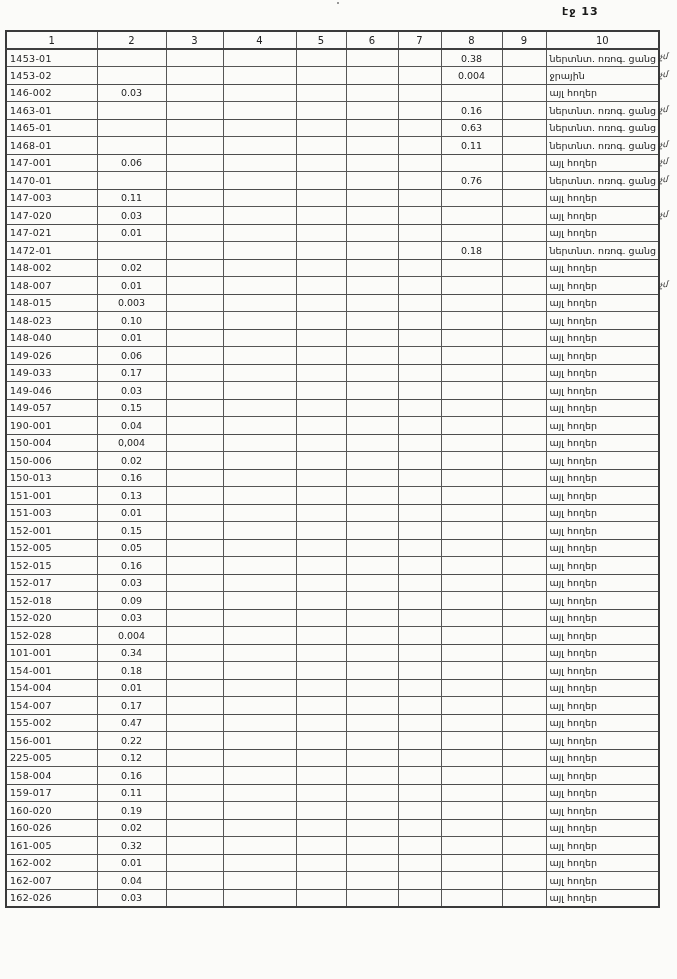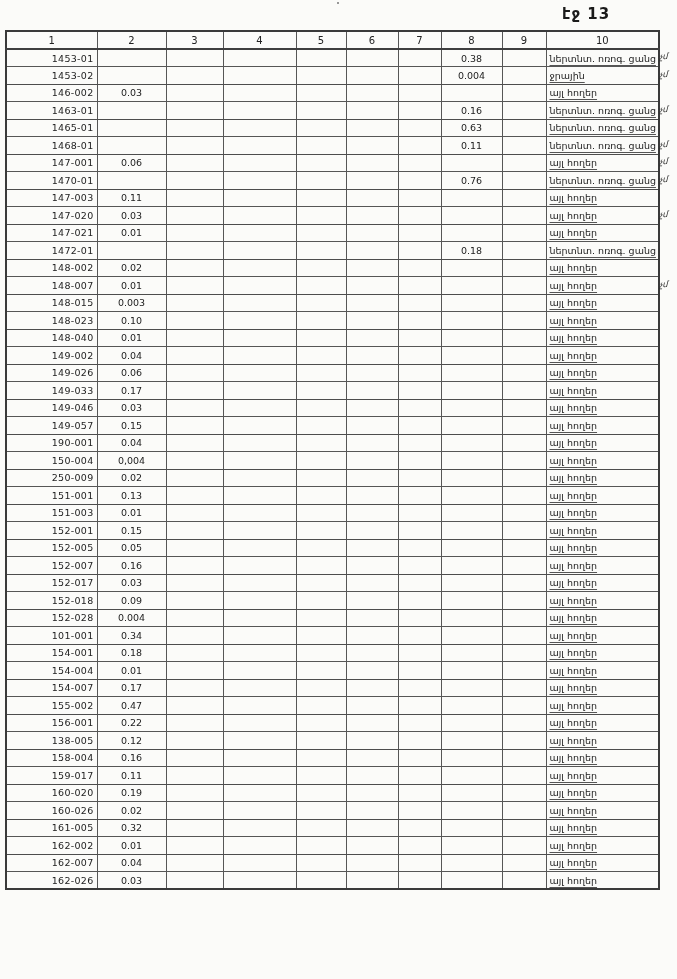--- a/index.html
+++ b/index.html
@@ -5,21 +5,21 @@
   html,body{margin:0;padding:0;}
   body{
     width:677px;height:979px;position:relative;overflow:hidden;
     background:#fbfbf9;
     font-family:"DejaVu Sans", sans-serif;
     color:#1e1e1e;
     -webkit-font-smoothing:antialiased;
   }
   .page-label{
     position:absolute;top:5px;left:562px;
-    font-size:15px;font-weight:bold;letter-spacing:1px;color:#1a1a1a;
+    font-size:11px;font-weight:bold;letter-spacing:1px;color:#1a1a1a;
   }
   .artifact-dot{
     position:absolute;top:2px;left:337px;width:2px;height:2px;background:#777;border-radius:50%;
   }
   table.doc{
     position:absolute;top:30px;left:5px;
     width:653px;border-collapse:collapse;table-layout:fixed;
     border:2px solid #3a3a3a;
   }
   table.doc th, table.doc td{
@@ -30,25 +30,24 @@
   table.doc thead tr{height:18px;}
   table.doc thead th{
     font-size:10px;text-align:center;color:#222;
     border-bottom:2px solid #3f3f3f;
   }
   table.doc tbody tr{height:17.5px;}
   table.doc tbody td{font-size:9.5px;color:#222;}
   
   table.doc tbody tr:nth-child(odd) td{border-bottom-style:dashed;border-bottom-color:#6a6a6a;}
   table.doc tbody tr:nth-child(even) td{border-bottom-color:#4d4d4d;}
-  td.c1{text-align:right;padding-left:5px;letter-spacing:.3px;margin-left:47px;}
+  td.c1{text-align:left;padding-left:5px;letter-spacing:.3px;margin-left:47px;}
   td.num{text-align:center;}
   td.c10{font-size:9px;padding-left:4px;color:#272727;}
   td.c10.lbl span{
-    text-decoration:underline;
     text-underline-offset:3px;
     text-decoration-color:#555;
   }
   .mnote{
     position:absolute;left:660px;width:17px;
     font-size:8.5px;font-style:italic;color:#333;
     transform:rotate(-3deg) skewX(-6deg);
     letter-spacing:-.5px;
   }
 </style>
@@ -285,32 +284,20 @@
         <td class="num"></td>
         <td class="num"></td>
         <td class="num"></td>
         <td class="num"></td>
         <td class="num"></td>
         <td class="num"></td>
         <td class="num"></td>
         <td class="c10 lbl"><span>այլ հողեր</span></td>
       </tr>
       <tr>
-        <td class="c1">149-002</td>
-        <td class="num">0.04</td>
-        <td class="num"></td>
-        <td class="num"></td>
-        <td class="num"></td>
-        <td class="num"></td>
-        <td class="num"></td>
-        <td class="num"></td>
-        <td class="num"></td>
-        <td class="c10 lbl"><span>այլ հողեր</span></td>
-      </tr>
-      <tr>
         <td class="c1">149-026</td>
         <td class="num">0.06</td>
         <td class="num"></td>
         <td class="num"></td>
         <td class="num"></td>
         <td class="num"></td>
         <td class="num"></td>
         <td class="num"></td>
         <td class="num"></td>
         <td class="c10 lbl"><span>այլ հողեր</span></td>
@@ -369,22 +356,34 @@
         <td class="num"></td>
         <td class="num"></td>
         <td class="num"></td>
         <td class="num"></td>
         <td class="num"></td>
         <td class="num"></td>
         <td class="num"></td>
         <td class="c10 lbl"><span>այլ հողեր</span></td>
       </tr>
       <tr>
-        <td class="c1">250-009</td>
+        <td class="c1">150-006</td>
         <td class="num">0.02</td>
+        <td class="num"></td>
+        <td class="num"></td>
+        <td class="num"></td>
+        <td class="num"></td>
+        <td class="num"></td>
+        <td class="num"></td>
+        <td class="num"></td>
+        <td class="c10 lbl"><span>այլ հողեր</span></td>
+      </tr>
+      <tr>
+        <td class="c1">150-013</td>
+        <td class="num">0.16</td>
         <td class="num"></td>
         <td class="num"></td>
         <td class="num"></td>
         <td class="num"></td>
         <td class="num"></td>
         <td class="num"></td>
         <td class="num"></td>
         <td class="c10 lbl"><span>այլ հողեր</span></td>
       </tr>
       <tr>
@@ -429,21 +428,21 @@
         <td class="num"></td>
         <td class="num"></td>
         <td class="num"></td>
         <td class="num"></td>
         <td class="num"></td>
         <td class="num"></td>
         <td class="num"></td>
         <td class="c10 lbl"><span>այլ հողեր</span></td>
       </tr>
       <tr>
-        <td class="c1">152-007</td>
+        <td class="c1">152-015</td>
         <td class="num">0.16</td>
         <td class="num"></td>
         <td class="num"></td>
         <td class="num"></td>
         <td class="num"></td>
         <td class="num"></td>
         <td class="num"></td>
         <td class="num"></td>
         <td class="c10 lbl"><span>այլ հողեր</span></td>
       </tr>
@@ -465,20 +464,32 @@
         <td class="num"></td>
         <td class="num"></td>
         <td class="num"></td>
         <td class="num"></td>
         <td class="num"></td>
         <td class="num"></td>
         <td class="num"></td>
         <td class="c10 lbl"><span>այլ հողեր</span></td>
       </tr>
       <tr>
+        <td class="c1">152-020</td>
+        <td class="num">0.03</td>
+        <td class="num"></td>
+        <td class="num"></td>
+        <td class="num"></td>
+        <td class="num"></td>
+        <td class="num"></td>
+        <td class="num"></td>
+        <td class="num"></td>
+        <td class="c10 lbl"><span>այլ հողեր</span></td>
+      </tr>
+      <tr>
         <td class="c1">152-028</td>
         <td class="num">0.004</td>
         <td class="num"></td>
         <td class="num"></td>
         <td class="num"></td>
         <td class="num"></td>
         <td class="num"></td>
         <td class="num"></td>
         <td class="num"></td>
         <td class="c10 lbl"><span>այլ հողեր</span></td>
@@ -549,21 +560,21 @@
         <td class="num"></td>
         <td class="num"></td>
         <td class="num"></td>
         <td class="num"></td>
         <td class="num"></td>
         <td class="num"></td>
         <td class="num"></td>
         <td class="c10 lbl"><span>այլ հողեր</span></td>
       </tr>
       <tr>
-        <td class="c1">138-005</td>
+        <td class="c1">225-005</td>
         <td class="num">0.12</td>
         <td class="num"></td>
         <td class="num"></td>
         <td class="num"></td>
         <td class="num"></td>
         <td class="num"></td>
         <td class="num"></td>
         <td class="num"></td>
         <td class="c10 lbl"><span>այլ հողեր</span></td>
       </tr>

